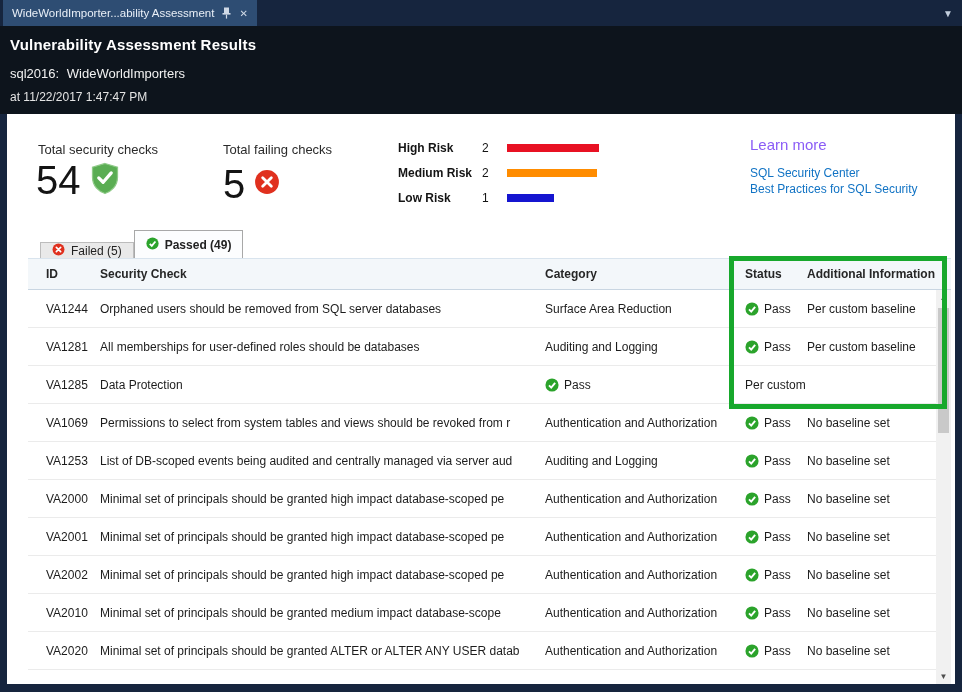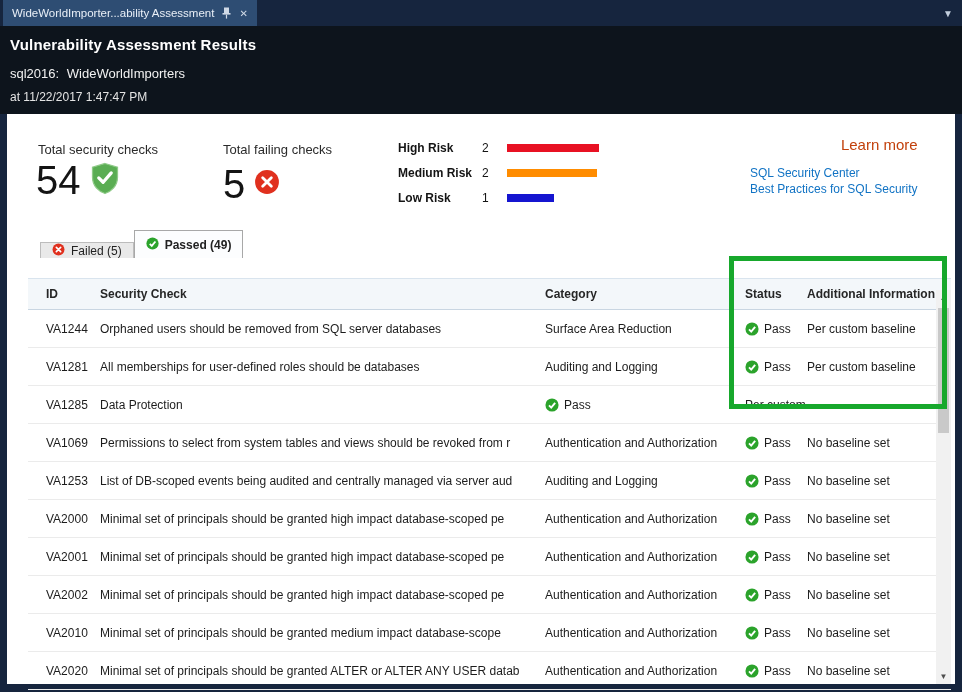--- a/index.html
+++ b/index.html
@@ -39,36 +39,36 @@
   .num-failing { left: 216px; top: 50px; }
   .big-number { font-size: 40px; color: #141414; line-height: 1; }
 
   .risk-legend { position: absolute; left: 391px; top: 21px; width: 310px; }
   .risk-row { display: flex; align-items: center; height: 25px; }
   .risk-label { width: 84px; font-size: 12px; font-weight: bold; color: #141414; }
   .risk-count { width: 24px; font-size: 12px; color: #141414; }
   .risk-bar { display: inline-block; height: 8px; margin-left: 1px; }
 
   .learn-more { position: absolute; left: 743px; top: 22px; }
-  .lm-title { font-size: 15px; color: #c2410c; text-align: right; }
+  .lm-title { font-size: 15px; color: #8b5cf6; }
   .lm-link { display: block; font-size: 12px; color: #1173c4; text-decoration: none; line-height: 16px; }
   .lm-link.first { margin-top: 12px; }
 
   
   .result-tabs { position: absolute; left: 33px; top: 116px; height: 28px; display: flex; align-items: flex-end; }
   .rtab {
     display: flex; align-items: center; gap: 6px;
     height: 16px; padding: 0 11px;
     background: #e9e9e9; border: 1px solid #bcbcbc; border-bottom: none;
     font-size: 12px; color: #222; cursor: default;
   }
   .rtab.active { background: #fcfdfe; font-weight: bold; height: 28px; border-color: #a8a8a8; position: relative; z-index: 2; }
 
   
-  .table { position: absolute; left: 21px; top: 144px; width: 923px; margin-top: 20px; }
+  .table { position: absolute; left: 21px; top: 144px; width: 923px; }
   .thead, .trow {
     display: grid;
     grid-template-columns: 54px 445px 200px 62px 1fr;
     padding-left: 18px;
     align-items: center;
   }
   .thead {
     height: 32px; background: #f3f7fa;
     border-top: 1px solid #d9e4ee; border-bottom: 1px solid #c9d6e2;
     font-size: 12px; font-weight: bold; color: #262626;

